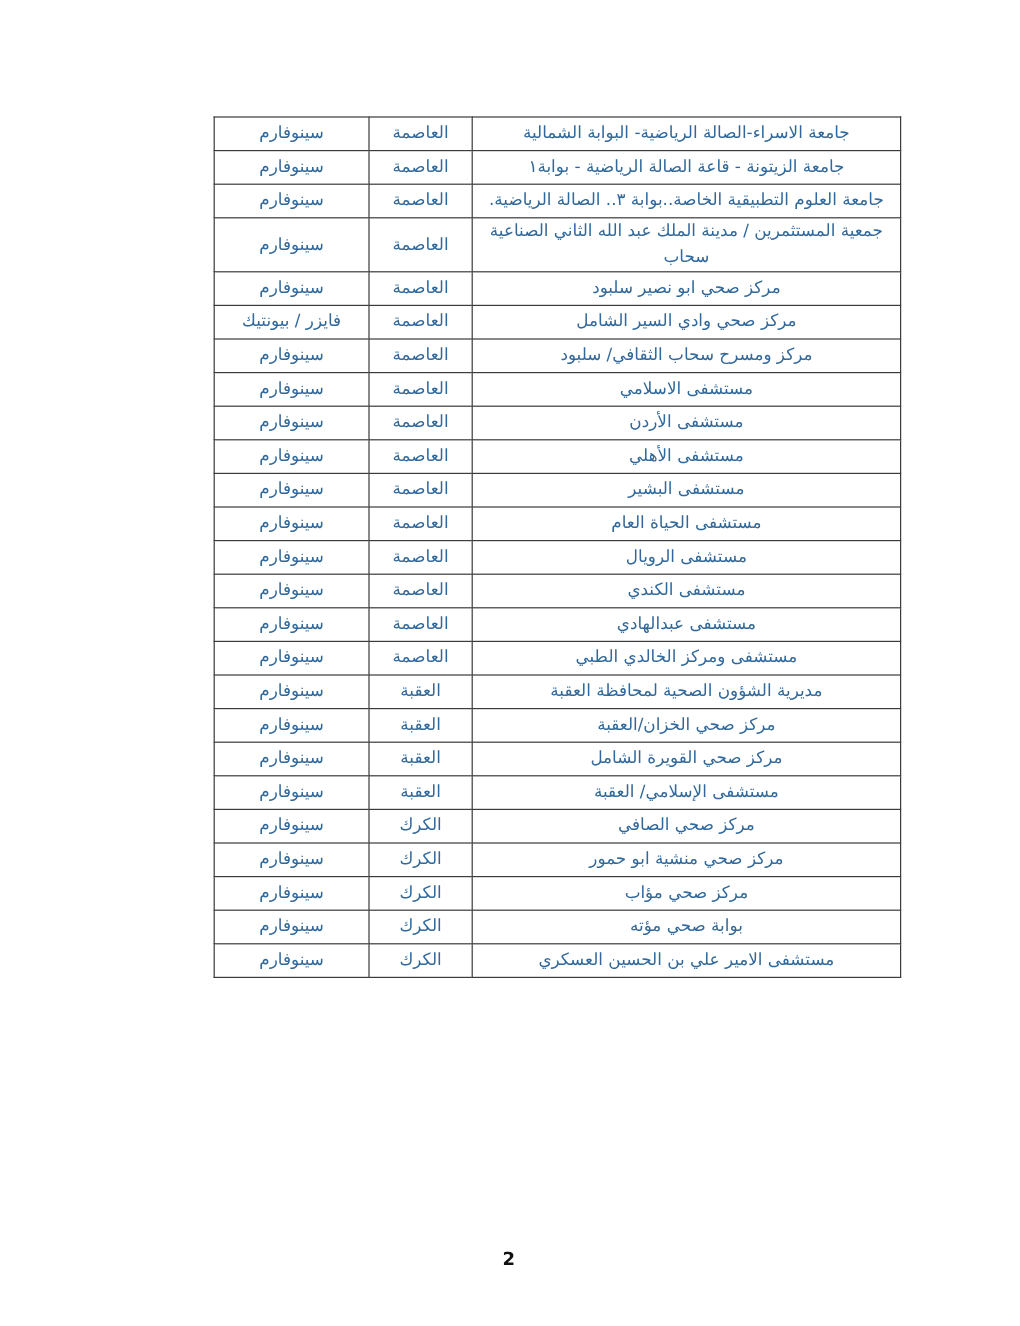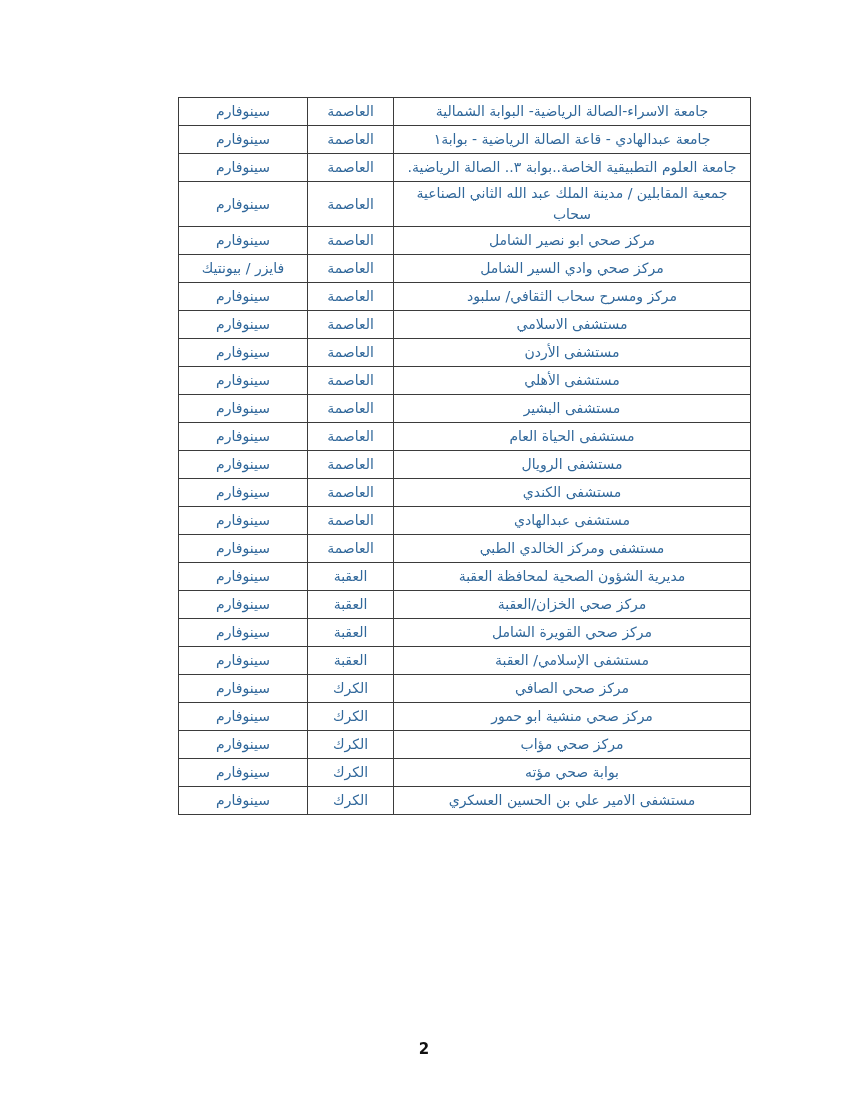--- a/index.html
+++ b/index.html
@@ -55,36 +55,36 @@
       <col class="c-governorate">
       <col class="c-vaccine">
     </colgroup>
     <tbody>
         <tr>
       <td>جامعة الاسراء-الصالة الرياضية- البوابة الشمالية</td>
       <td>العاصمة</td>
       <td>سينوفارم</td>
     </tr>
         <tr>
-      <td>جامعة عبدالهادي - قاعة الصالة الرياضية - بوابة١</td>
+      <td>جامعة الزيتونة - قاعة الصالة الرياضية - بوابة١</td>
       <td>العاصمة</td>
       <td>سينوفارم</td>
     </tr>
         <tr>
       <td>جامعة العلوم التطبيقية الخاصة..بوابة ٣.. الصالة الرياضية.</td>
       <td>العاصمة</td>
       <td>سينوفارم</td>
     </tr>
         <tr>
-      <td>جمعية المقابلين / مدينة الملك عبد الله الثاني الصناعية سحاب</td>
+      <td>جمعية المستثمرين / مدينة الملك عبد الله الثاني الصناعية سحاب</td>
       <td>العاصمة</td>
       <td>سينوفارم</td>
     </tr>
         <tr>
-      <td>مركز صحي ابو نصير الشامل</td>
+      <td>مركز صحي ابو نصير سلبود</td>
       <td>العاصمة</td>
       <td>سينوفارم</td>
     </tr>
         <tr>
       <td>مركز صحي وادي السير الشامل</td>
       <td>العاصمة</td>
       <td>فايزر / بيونتيك</td>
     </tr>
         <tr>
       <td>مركز ومسرح سحاب الثقافي/ سلبود</td>

